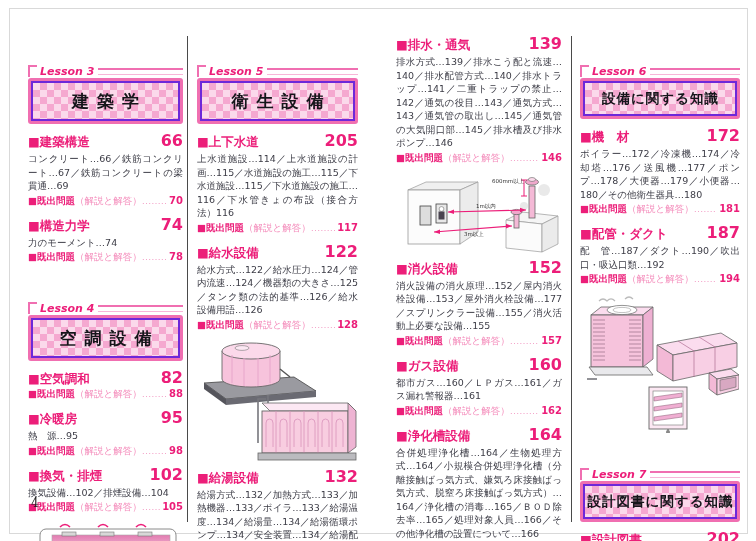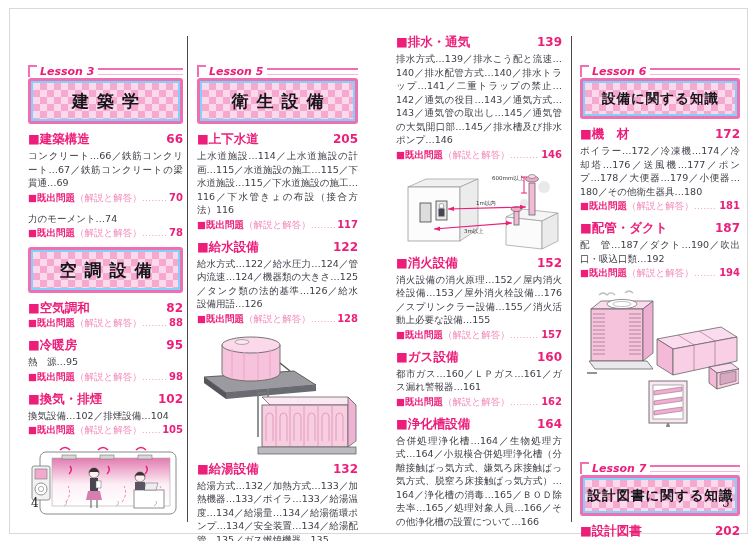--- a/index.html
+++ b/index.html
@@ -14,31 +14,31 @@
   #col2{left:197px;width:161px;}
   #col3{left:396px;width:166px;}
   #col4{left:580px;width:160px;}
 
   
   .lesson{margin:0 0 7px 0;}
   .lesson-label{display:flex;align-items:flex-end;margin-bottom:1px;}
   .bracket{width:7px;height:10px;border-left:2px solid #f06fb1;border-top:2px solid #f06fb1;display:inline-block;margin-right:3px;}
   .lesson-label-text{color:#ec1e79;font-weight:bold;font-style:italic;font-size:11px;line-height:11px;white-space:nowrap;margin-top:32px;}
   .rule{flex:1;height:4px;border-top:2px solid #f06fb1;border-bottom:1px solid #f8b6d8;margin:0 0 2px 4px;}
-  .banner{border:3px solid #f06fb1;border-radius:3px;padding:2px;background:#7dd3fc;}
+  .banner{border:3px solid #f06fb1;border-radius:3px;padding:2px;background:#6d28d9;}
   .banner-inner{background:repeating-conic-gradient(#f5a8d0 0% 25%, #fbd9eb 0% 50%) 0 0/14px 14px;
                 text-align:center;font-weight:bold;color:#15151a;padding:7px 0 6px;}
   .banner-inner.wide{font-size:17px;letter-spacing:8px;text-indent:8px;}
   .banner-inner.long{font-size:13.5px;letter-spacing:1px;text-indent:1px;}
 
   
   .sect{margin-bottom:8px;}
   .sect-head{display:flex;justify-content:space-between;align-items:baseline;}
   .sect-title{color:#ec1e79;font-weight:bold;font-size:12.5px;white-space:nowrap;}
-  .sect-page{color:#ec1e79;font-weight:bold;font-size:12px;}
+  .sect-page{color:#ec1e79;font-weight:bold;font-size:16px;}
   .sect-body{margin:1px 0 2px;font-size:9.5px;line-height:13.5px;color:#3c3c46;text-align:justify;}
   .review{display:flex;align-items:center;font-size:9.5px;line-height:12px;}
   .r-label{color:#ec1e79;font-weight:bold;white-space:nowrap;}
   .r-sub{color:#f48cbb;white-space:nowrap;}
   .r-dots{flex:1;overflow:hidden;color:#f4a2c8;white-space:nowrap;}
   .r-page{color:#ec1e79;font-weight:bold;margin-left:2px;font-size:10px;}
 
   .illus{display:block;margin:3px auto 4px;}
   .page-num{position:absolute;top:496px;font-size:12px;color:#222;font-family:"DejaVu Serif",serif;}
   #page-num-left{left:31px;}
@@ -72,30 +72,39 @@
       <p class="sect-body">コンクリート…66／鉄筋コンクリート…67／鉄筋コンクリートの梁貫通…69</p>
       <div class="review">
           <span class="r-label">■既出問題</span>
           <span class="r-sub">（解説と解答）</span>
           <span class="r-dots">………………………………………………</span>
           <span class="r-page">70</span>
         </div>
     </div>
 
     <div class="sect">
+      <div class="sect-head">
+          <span class="sect-title">■構造力学</span>
+          <span class="sect-page">74</span>
+        </div>
       <p class="sect-body">力のモーメント…74</p>
       <div class="review">
           <span class="r-label">■既出問題</span>
           <span class="r-sub">（解説と解答）</span>
           <span class="r-dots">………………………………………………</span>
           <span class="r-page">78</span>
         </div>
     </div>
 
     <div class="lesson">
+      <div class="lesson-label">
+        <span class="bracket"></span>
+        <span class="lesson-label-text">Lesson 4</span>
+        <span class="rule"></span>
+      </div>
       <div class="banner">
         <div class="banner-inner wide">空調設備</div>
       </div>
     </div>
 
     <div class="sect">
       <div class="sect-head">
           <span class="sect-title">■空気調和</span>
           <span class="sect-page">82</span>
         </div>
@@ -310,21 +319,21 @@
       <polygon points="36,60 42,57.4 42,62" fill="#ec1e79"></polygon>
       <polygon points="114,54 108,51.8 108,56.4" fill="#ec1e79"></polygon>
       <text x="66" y="64" font-size="5.5" fill="#333333">3m以上</text>
     </svg>
 
     <div class="sect">
       <div class="sect-head">
           <span class="sect-title">■消火設備</span>
           <span class="sect-page">152</span>
         </div>
-      <p class="sect-body">消火設備の消火原理…152／屋内消火栓設備…153／屋外消火栓設備…176／スプリンクラー設備…155／消火活動上必要な設備…155</p>
+      <p class="sect-body">消火設備の消火原理…152／屋内消火栓設備…153／屋外消火栓設備…177／スプリンクラー設備…155／消火活動上必要な設備…155</p>
       <div class="review">
           <span class="r-label">■既出問題</span>
           <span class="r-sub">（解説と解答）</span>
           <span class="r-dots">………………………………………………</span>
           <span class="r-page">157</span>
         </div>
     </div>
 
     <div class="sect">
       <div class="sect-head">

